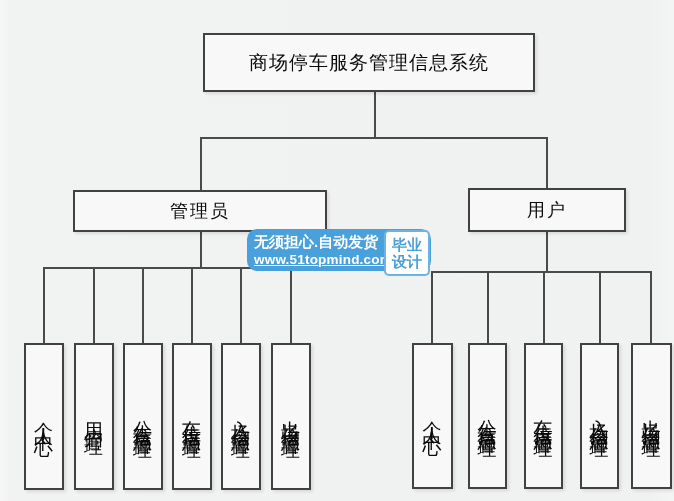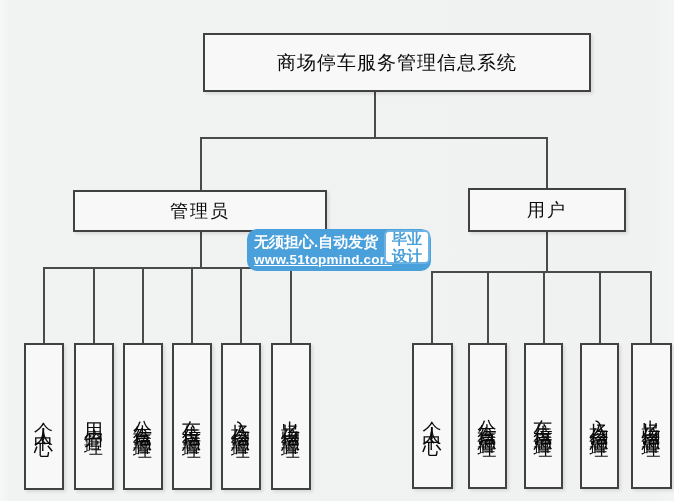--- a/index.html
+++ b/index.html
@@ -52,21 +52,21 @@
   }
   .wm .tagline{
     font-size:15px;font-weight:bold;line-height:19px;white-space:nowrap;
   }
   .wm .url{
     font-size:13.5px;font-weight:bold;line-height:17px;
     text-decoration:underline;white-space:nowrap;letter-spacing:0.2px;
   }
   .wm .badge{
     position:absolute;right:1px;top:1px;
-    width:46px;height:34px;
+    width:46px;height:46px;
     background:#ffffff;
     border:2px solid #6cb2e2;
     border-radius:5px;
     box-sizing:border-box;
     display:flex;flex-direction:column;align-items:center;justify-content:center;
     color:#4aa0da;
     font-size:15px;font-weight:bold;line-height:17px;
   }
 </style>
 </head>
@@ -89,21 +89,21 @@
   <div class="line" style="left:290px;top:267px;width:2px;height:77px;"></div>
 
   <div class="line" style="left:546px;top:232px;width:2px;height:41px;"></div>
   <div class="line" style="left:431px;top:271px;width:221px;height:2px;"></div>
   <div class="line" style="left:431px;top:271px;width:2px;height:73px;"></div>
   <div class="line" style="left:487px;top:271px;width:2px;height:73px;"></div>
   <div class="line" style="left:543px;top:271px;width:2px;height:73px;"></div>
   <div class="line" style="left:599px;top:271px;width:2px;height:73px;"></div>
   <div class="line" style="left:650px;top:271px;width:2px;height:73px;"></div>
 
-  <div class="node root" style="left:203px;top:33px;width:388px;height:59px;">
+  <div class="node root" style="left:203px;top:33px;width:332px;height:59px;">
     <span>商场停车服务管理信息系统</span>
   </div>
 
   <div class="node lvl2" style="left:73px;top:190px;width:254px;height:42px;">
     <span>管理员</span>
   </div>
   <div class="node lvl2" style="left:468px;top:188px;width:158px;height:44px;">
     <span>用户</span>
   </div>
 

